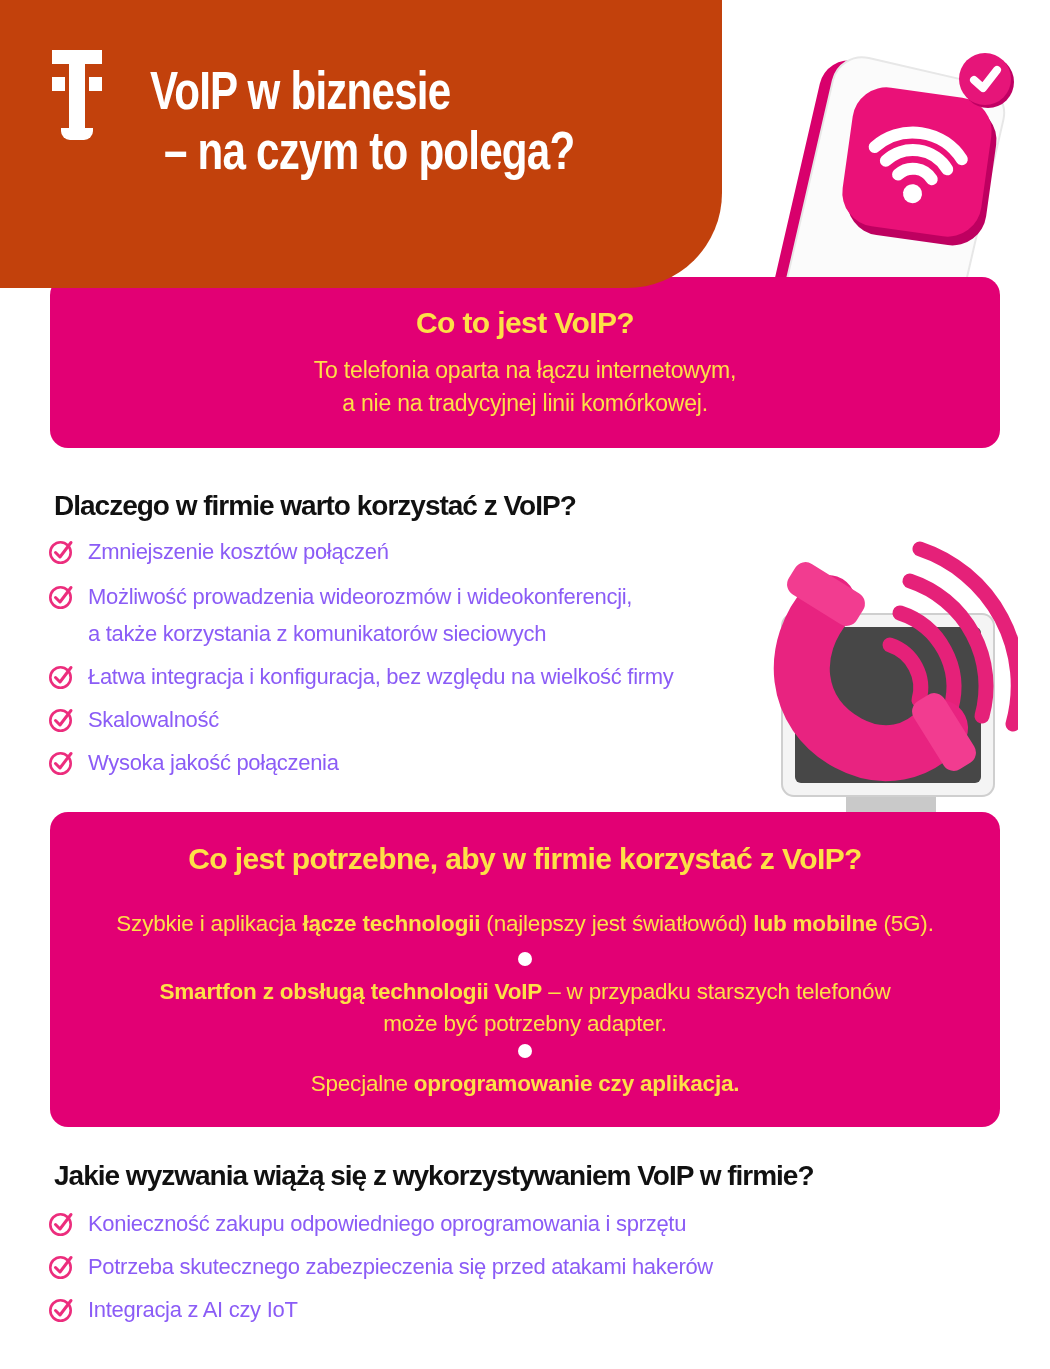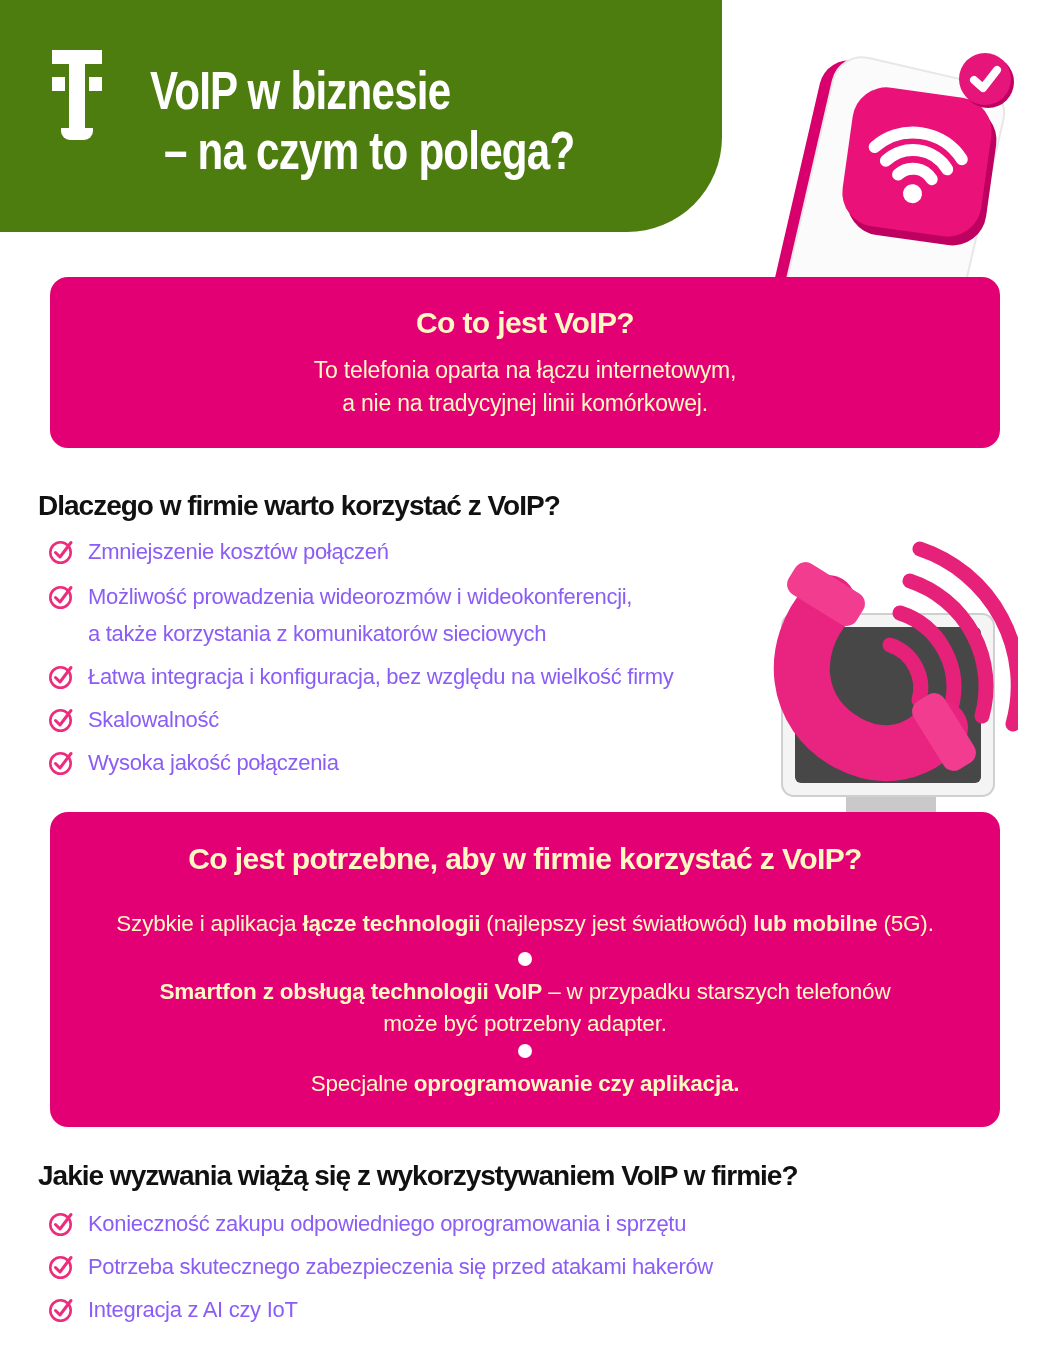--- a/index.html
+++ b/index.html
@@ -2,22 +2,22 @@
 <html lang="pl"><head>
 <meta charset="utf-8">
 <style>
   html,body{margin:0;padding:0;background:#fff;}
   .page{
     position:relative;width:1050px;height:1369px;overflow:hidden;background:#fff;
     font-family:"Liberation Sans", sans-serif;color:#1a1a1a;
   }
   
   .header{
-    position:absolute;left:0;top:0;width:722px;height:232px;
-    background:#4d7c0f;border-bottom-right-radius:95px;z-index:3;
+    position:absolute;left:0;top:0;width:722px;height:288px;
+    background:#c2410c;border-bottom-right-radius:95px;z-index:3;
   }
   .tlogo{position:absolute;left:52px;top:50px;width:50px;height:90px;}
   .tlogo div{position:absolute;background:#fff;}
   .tlogo .bar{left:0;top:0;width:50px;height:14px;}
   .tlogo .stem{left:17px;top:0;width:16px;height:82px;}
   .tlogo .foot{left:9px;top:78px;width:32px;height:12px;border-radius:0 0 9px 9px;}
   .tlogo .sq-l{left:0;top:27px;width:13px;height:14px;}
   .tlogo .sq-r{left:37px;top:27px;width:13px;height:14px;}
   .title{
     position:absolute;left:150px;top:60px;color:#fff;font-weight:bold;
@@ -25,40 +25,40 @@
     transform:scaleX(0.78);transform-origin:left top;white-space:nowrap;
   }
   .title .l2{margin-left:18px;}
   
   .illu{position:absolute;z-index:1;}
   #phone-illu{left:745px;top:28px;}
   #monitor-illu{left:768px;top:518px;}
   
   .mbox{
     position:absolute;left:50px;width:950px;background:#e20074;border-radius:18px;
-    color:#fef9c3;text-align:center;z-index:2;display:flex;flex-direction:column;align-items:center;
+    color:#fde047;text-align:center;z-index:2;display:flex;flex-direction:column;align-items:center;
   }
   #box1{top:277px;height:171px;}
   #box2{top:812px;height:315px;}
   .mbox .bh{font-weight:bold;font-size:30px;line-height:42px;letter-spacing:-0.6px;}
   #box1 .bh{margin-top:25px;}
   #box2 .bh{margin-top:26px;}
   .mbox .btext{font-size:23px;line-height:33px;letter-spacing:-0.2px;}
   #box1 .btext{margin-top:10px;}
   .p{font-size:22.5px;line-height:32px;letter-spacing:-0.2px;white-space:pre-line;max-width:900px;}
   #box2 .p1{margin-top:28px;}
   .dot{width:14px;height:14px;border-radius:50%;background:#fff;}
   #box2 .d1{margin-top:12px;}
   #box2 .p2{margin-top:10px;}
   #box2 .d2{margin-top:4px;}
   #box2 .p3{margin-top:10px;}
   .b{font-weight:bold;}
   
   .sec-heading{
-    position:absolute;left:38px;font-weight:bold;font-size:28px;line-height:34px;
+    position:absolute;left:54px;font-weight:bold;font-size:28px;line-height:34px;
     letter-spacing:-1px;color:#111;white-space:nowrap;
   }
   #sec1-heading{top:489px;}
   #sec2-heading{top:1159px;}
   .blist{position:absolute;left:48px;width:760px;list-style:none;margin:0;padding:0;}
   #list1{top:533px;}
   #list2{top:1205px;}
   .blist li{display:flex;align-items:flex-start;gap:13px;margin-bottom:6px;}
   #list1 li:first-child{margin-bottom:8px;}
   .blist .check{flex:0 0 27px;margin-top:5px;}

